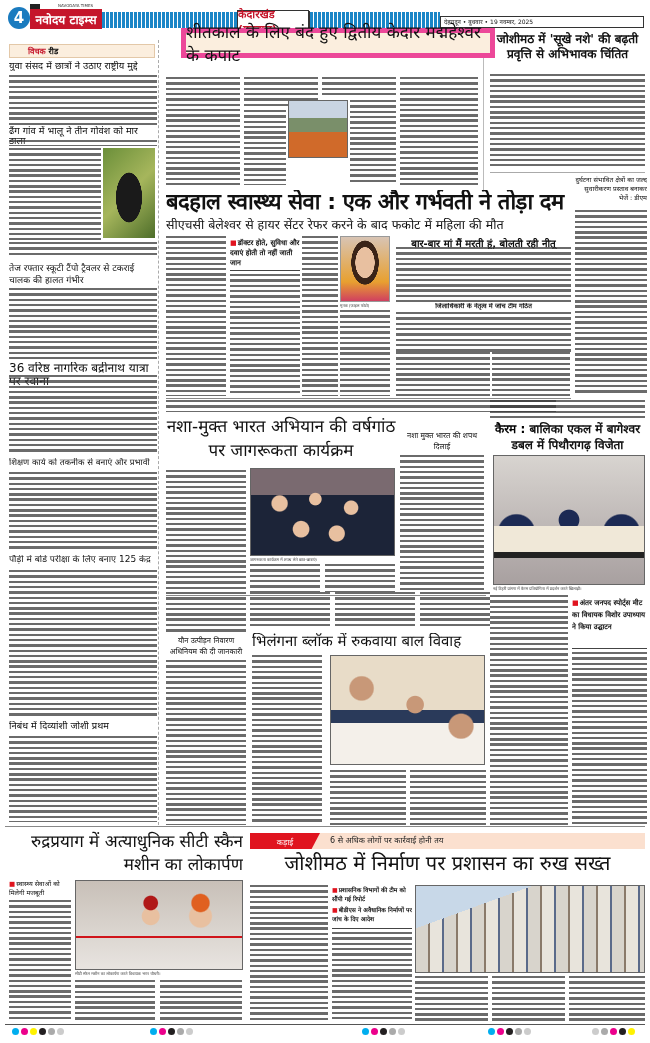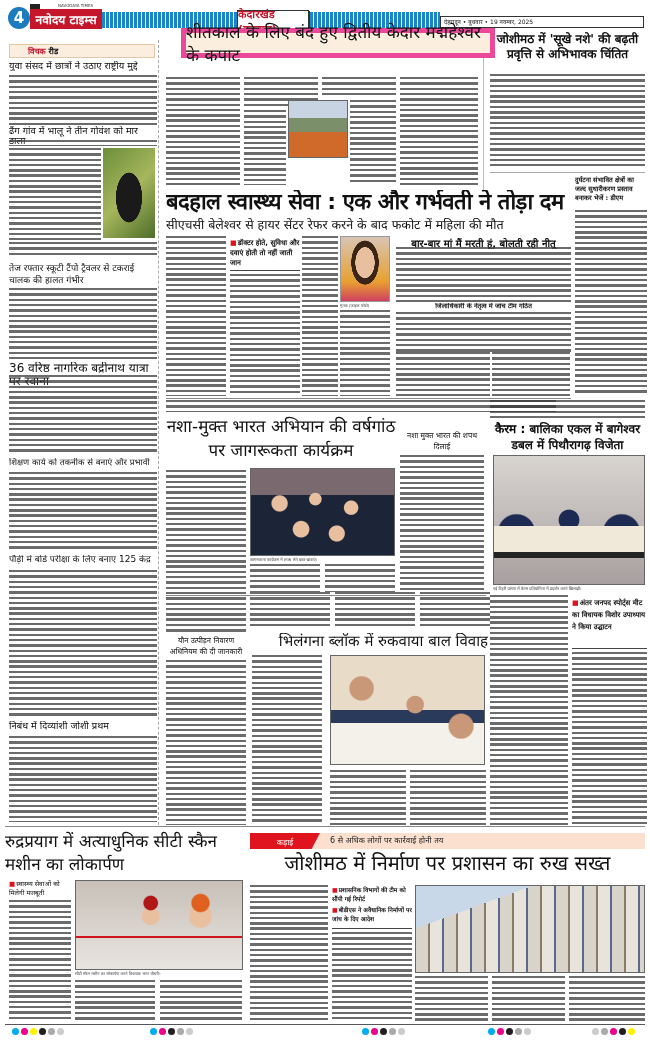--- a/index.html
+++ b/index.html
@@ -79,21 +79,21 @@
 <div class="abs text-block fill" style="left:244px;top:77px;width:74px;height:30px;"></div>
 <div class="abs text-block fill" style="left:322px;top:77px;width:74px;height:20px;"></div>
 <div class="abs photo" style="left:288px;top:100px;width:60px;height:58px;background:linear-gradient(180deg,#c9d4e2 0 30%,#7a8f6a 30% 55%,#d06a2a 55% 100%);border:1px solid #666;"></div>
 <div class="abs text-block fill" style="left:244px;top:110px;width:42px;height:75px;"></div>
 <div class="abs text-block fill" style="left:350px;top:100px;width:46px;height:85px;"></div>
 <div class="abs text-block fill" style="left:400px;top:77px;width:78px;height:108px;"></div>
 
 <div class="abs head" style="left:490px;top:32px;width:155px;font-size:12px;line-height:15px;text-align:center;font-weight:bold;">जोशीमठ में 'सूखे नशे' की बढ़ती प्रवृत्ति से अभिभावक चिंतित</div>
 <div class="abs text-block fill" style="left:490px;top:74px;width:155px;height:92px;"></div>
 <div class="abs rule-h" style="left:490px;top:172px;width:155px;background:#aaa;"></div>
-<div class="abs head" style="left:575px;top:176px;width:72px;font-size:6.5px;font-weight:bold;text-align:left;line-height:9px;">दुर्घटना संभावित क्षेत्रों का जल्द सुधारीकरण प्रस्ताव बनाकर भेजें : डीएम</div>
+<div class="abs head" style="left:575px;top:176px;width:72px;font-size:6.5px;font-weight:normal;text-align:right;line-height:9px;">दुर्घटना संभावित क्षेत्रों का जल्द सुधारीकरण प्रस्ताव बनाकर भेजें : डीएम</div>
 <div class="abs text-block fill" style="left:575px;top:210px;width:72px;height:185px;"></div>
 
 <div class="abs head" style="left:166px;top:190px;width:405px;font-size:22px;font-weight:bold;letter-spacing:-0.5px;">बदहाल स्वास्थ्य सेवा : एक और गर्भवती ने तोड़ा दम</div>
 <div class="abs head" style="left:166px;top:218px;width:405px;font-size:12.5px;font-weight:normal;">सीएचसी बेलेश्वर से हायर सेंटर रेफर करने के बाद फकोट में महिला की मौत</div>
 <div class="abs text-block fill" style="left:166px;top:236px;width:60px;height:160px;"></div>
 <div class="abs head red-sq" style="left:230px;top:238px;width:70px;font-size:7px;line-height:10px;">डॉक्टर होते, सुविधा और दवाएं होती तो नहीं जाती जान</div>
 <div class="abs rule-h" style="left:230px;top:270px;width:70px;"></div>
 <div class="abs text-block fill" style="left:230px;top:274px;width:70px;height:122px;"></div>
 <div class="abs text-block fill" style="left:302px;top:236px;width:36px;height:160px;"></div>
 <div class="abs photo" style="left:340px;top:236px;width:50px;height:66px;background:radial-gradient(ellipse at 50% 40%, #e8c0a0 0 28%, #3a2418 29% 40%, transparent 41%), linear-gradient(180deg,#d8c4b4,#e8a030 70%,#d04060);border:1px solid #999;"></div>
@@ -127,34 +127,34 @@
 
 <div class="abs rule-h" style="left:166px;top:595px;width:320px;background:#888;"></div>
 <div class="abs text-block fill" style="left:166px;top:592px;width:80px;height:40px;"></div>
 <div class="abs text-block fill" style="left:250px;top:592px;width:80px;height:36px;"></div>
 <div class="abs text-block fill" style="left:335px;top:592px;width:80px;height:36px;"></div>
 <div class="abs text-block fill" style="left:420px;top:592px;width:70px;height:36px;"></div>
 
 <div class="abs head" style="left:166px;top:635px;width:80px;font-size:7.5px;font-weight:normal;text-align:center;line-height:11px;">यौन उत्पीड़न निवारण अधिनियम की दी जानकारी</div>
 <div class="abs text-block fill" style="left:166px;top:660px;width:80px;height:165px;"></div>
 
-<div class="abs head" style="left:252px;top:633px;width:236px;font-size:15px;font-weight:normal;text-align:right;">भिलंगना ब्लॉक में रुकवाया बाल विवाह</div>
+<div class="abs head" style="left:252px;top:633px;width:236px;font-size:15px;font-weight:normal;text-align:left;">भिलंगना ब्लॉक में रुकवाया बाल विवाह</div>
 <div class="abs text-block fill" style="left:252px;top:655px;width:70px;height:170px;"></div>
 <div class="abs photo" style="left:330px;top:655px;width:155px;height:110px;background:radial-gradient(circle at 20% 30%, #c89878 0 8%, transparent 9%),radial-gradient(circle at 55% 45%, #c89878 0 8%, transparent 9%),radial-gradient(circle at 85% 65%, #c89878 0 8%, transparent 9%),linear-gradient(180deg,#e8dcc8 0 50%,#2a3a5a 50% 62%,#f4f0ea 62%);border:1px solid #666;"></div>
 <div class="abs text-block fill" style="left:330px;top:770px;width:76px;height:55px;"></div>
 <div class="abs text-block fill" style="left:410px;top:770px;width:76px;height:55px;"></div>
 
 <div class="abs text-block fill" style="left:490px;top:595px;width:78px;height:230px;"></div>
 <div class="abs head red-sq" style="left:572px;top:597px;width:75px;font-size:7px;line-height:12px;">अंतर जनपद स्पोर्ट्स मीट का विधायक विशोर उपाध्याय ने किया उद्घाटन</div>
 <div class="abs rule-h" style="left:572px;top:648px;width:75px;"></div>
 <div class="abs text-block fill" style="left:572px;top:652px;width:75px;height:172px;"></div>
 
 <div class="abs rule-h" style="left:5px;top:826px;width:640px;background:#888;"></div>
 
-<div class="abs head" style="left:5px;top:830px;width:238px;font-size:17px;font-weight:normal;text-align:left;line-height:23px;">रुद्रप्रयाग में अत्याधुनिक सीटी स्कैन मशीन का लोकार्पण</div>
+<div class="abs head" style="left:5px;top:830px;width:238px;font-size:17px;font-weight:normal;text-align:right;line-height:23px;">रुद्रप्रयाग में अत्याधुनिक सीटी स्कैन मशीन का लोकार्पण</div>
 <div class="abs head red-sq" style="left:9px;top:880px;width:60px;font-size:6.5px;font-weight:normal;line-height:9px;">स्वास्थ्य सेवाओं को मिलेगी मजबूती</div>
 <div class="abs text-block fill" style="left:9px;top:900px;width:62px;height:122px;"></div>
 <div class="abs photo" style="left:75px;top:880px;width:168px;height:90px;background:linear-gradient(180deg,transparent 62%,#d0141a 62% 65%,transparent 65%),radial-gradient(circle at 45% 25%, #b01818 0 6%, transparent 7%),radial-gradient(circle at 75% 25%, #e06020 0 6%, transparent 7%),radial-gradient(circle at 45% 40%, #e8c0a0 0 8%, transparent 9%),radial-gradient(circle at 75% 40%, #e8c0a0 0 8%, transparent 9%),linear-gradient(180deg,#c8c0b8,#e8e4e0);border:1px solid #666;"></div>
 <div class="abs caption" style="left:75px;top:971px;width:168px;">सीटी स्कैन मशीन का लोकार्पण करते विधायक भरत चौधरी।</div>
 <div class="abs text-block fill" style="left:75px;top:980px;width:80px;height:42px;"></div>
 <div class="abs text-block fill" style="left:160px;top:980px;width:82px;height:42px;"></div>
 
 <div class="abs kadai"></div>
 <div class="abs kadai-tag">कड़ाई</div>
 <div class="abs kadai-text">6 से अधिक लोगों पर कार्रवाई होनी तय</div>

